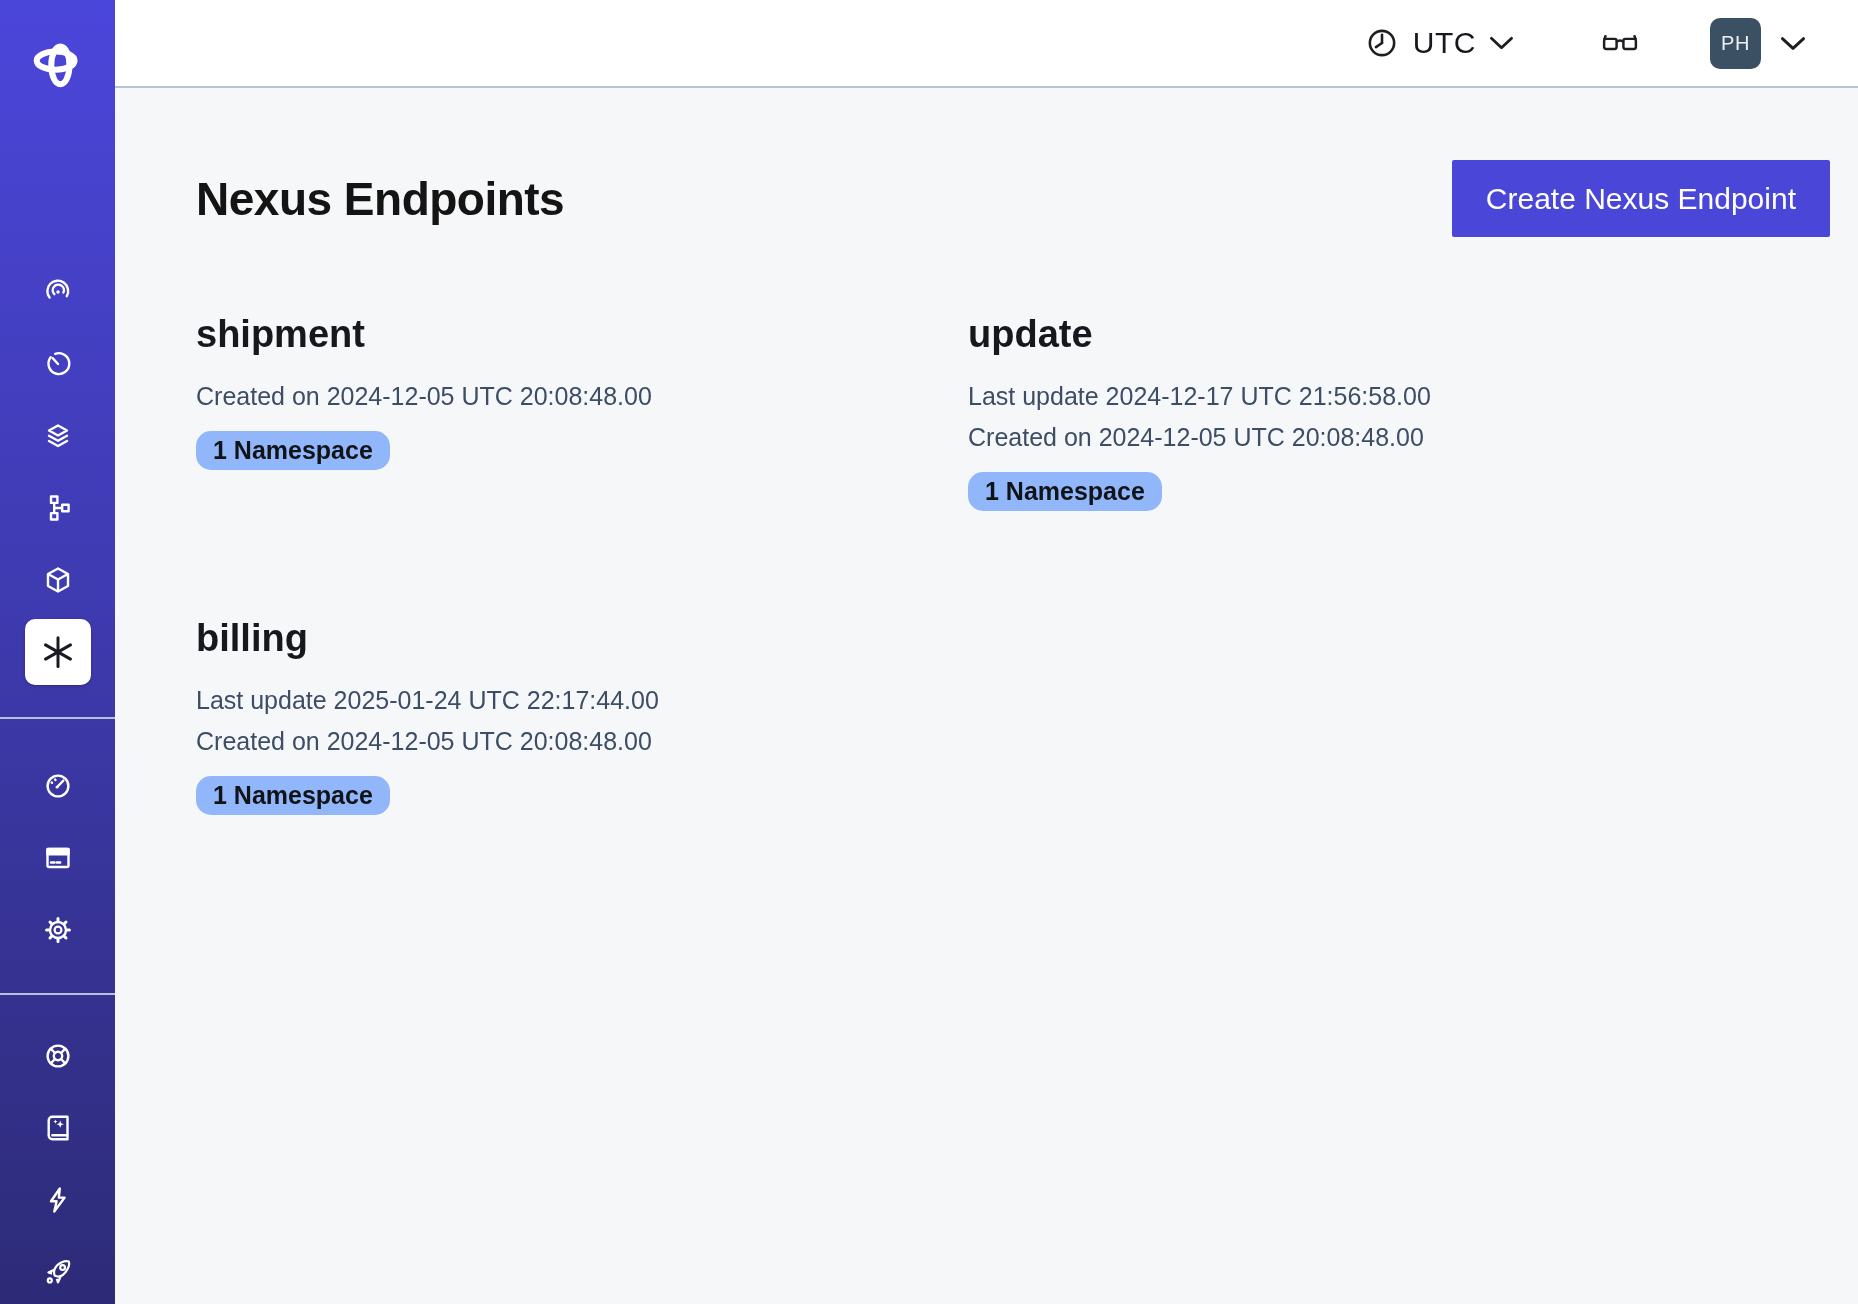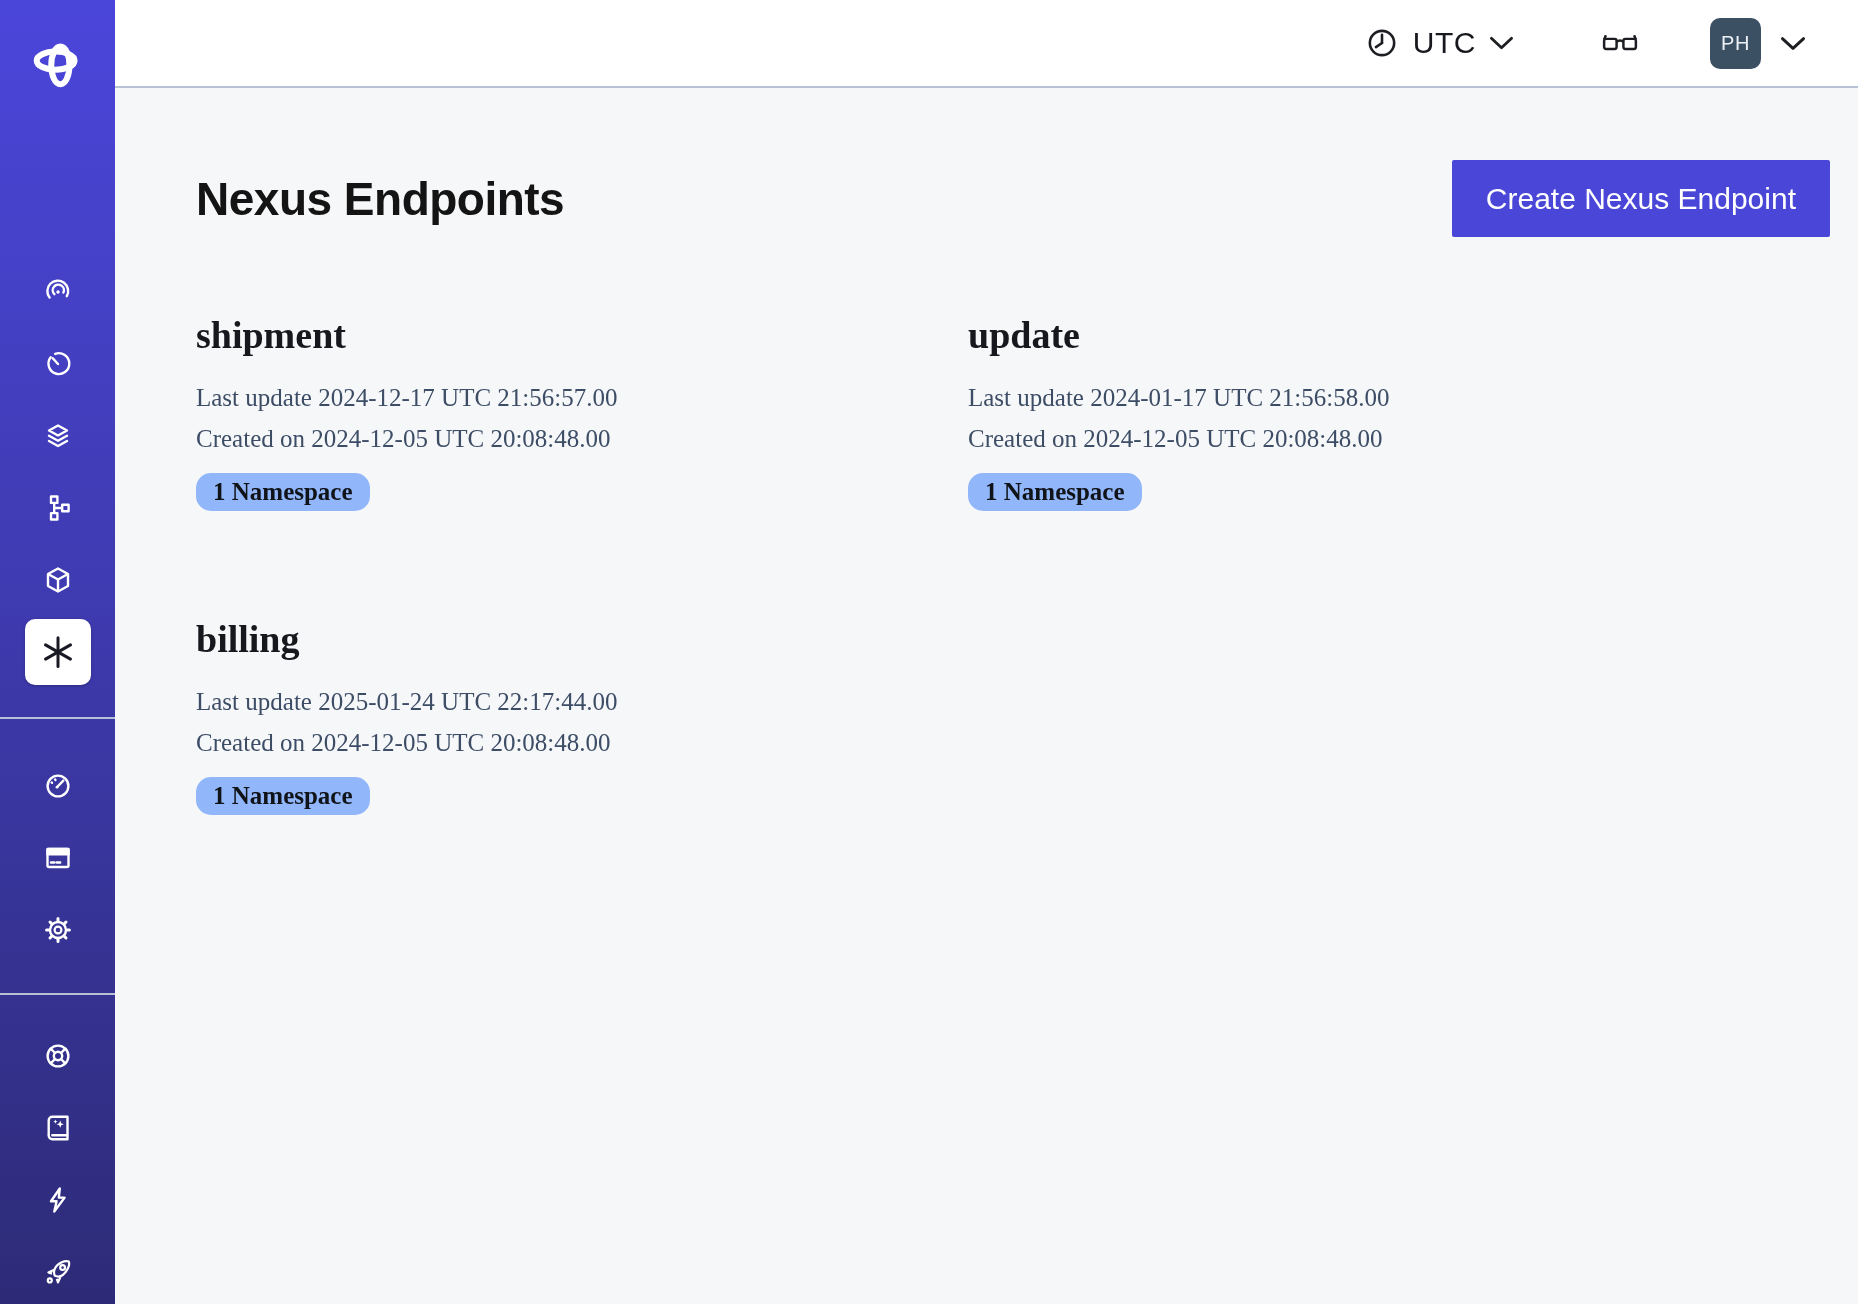--- a/index.html
+++ b/index.html
@@ -69,21 +69,21 @@
     display:flex; align-items:center; padding-left:22px; gap:20px;
   }
   .search-box input {
     border:none; outline:none; flex:1; height:100%;
     font-size:30px; font-family:inherit; color:#16181D; background:transparent;
   }
 
   .cards-grid {
     margin-top:76px; display:grid; grid-template-columns:772px 1fr; row-gap:106px;
   }
-  .endpoint-card { cursor:pointer;font-family:Liberation Serif, serif; }
+  .endpoint-card { cursor:pointer; }
   .endpoint-title { margin:0 0 20px 0; font-size:38px; font-weight:700; color:#16181D; }
   .endpoint-meta { margin:0; font-size:25px; line-height:41px; color:#3D4D66; }
   .ns-badge {
     display:inline-block; margin-top:14px; background:#92B6FA; color:#101317;
     font-size:25px; font-weight:700; padding:5px 17px; border-radius:15px;
   }
 </style>
 </head>
 <body>
 
@@ -241,28 +241,27 @@
   <div class="title-row">
     <h1 class="page-title">Nexus Endpoints</h1>
     <button class="create-btn">Create Nexus Endpoint</button>
   </div>
 
 
   <div class="cards-grid">
 
     <div class="endpoint-card">
       <h2 class="endpoint-title">shipment</h2>
-      <p class="endpoint-meta">Last update 2024-12-17 UTC 21:56:57.00</p>
       <p class="endpoint-meta">Created on 2024-12-05 UTC 20:08:48.00</p>
       <span class="ns-badge">1 Namespace</span>
     </div>
 
     <div class="endpoint-card">
       <h2 class="endpoint-title">update</h2>
-      <p class="endpoint-meta">Last update 2024-01-17 UTC 21:56:58.00</p>
+      <p class="endpoint-meta">Last update 2024-12-17 UTC 21:56:58.00</p>
       <p class="endpoint-meta">Created on 2024-12-05 UTC 20:08:48.00</p>
       <span class="ns-badge">1 Namespace</span>
     </div>
 
     <div class="endpoint-card">
       <h2 class="endpoint-title">billing</h2>
       <p class="endpoint-meta">Last update 2025-01-24 UTC 22:17:44.00</p>
       <p class="endpoint-meta">Created on 2024-12-05 UTC 20:08:48.00</p>
       <span class="ns-badge">1 Namespace</span>
     </div>

